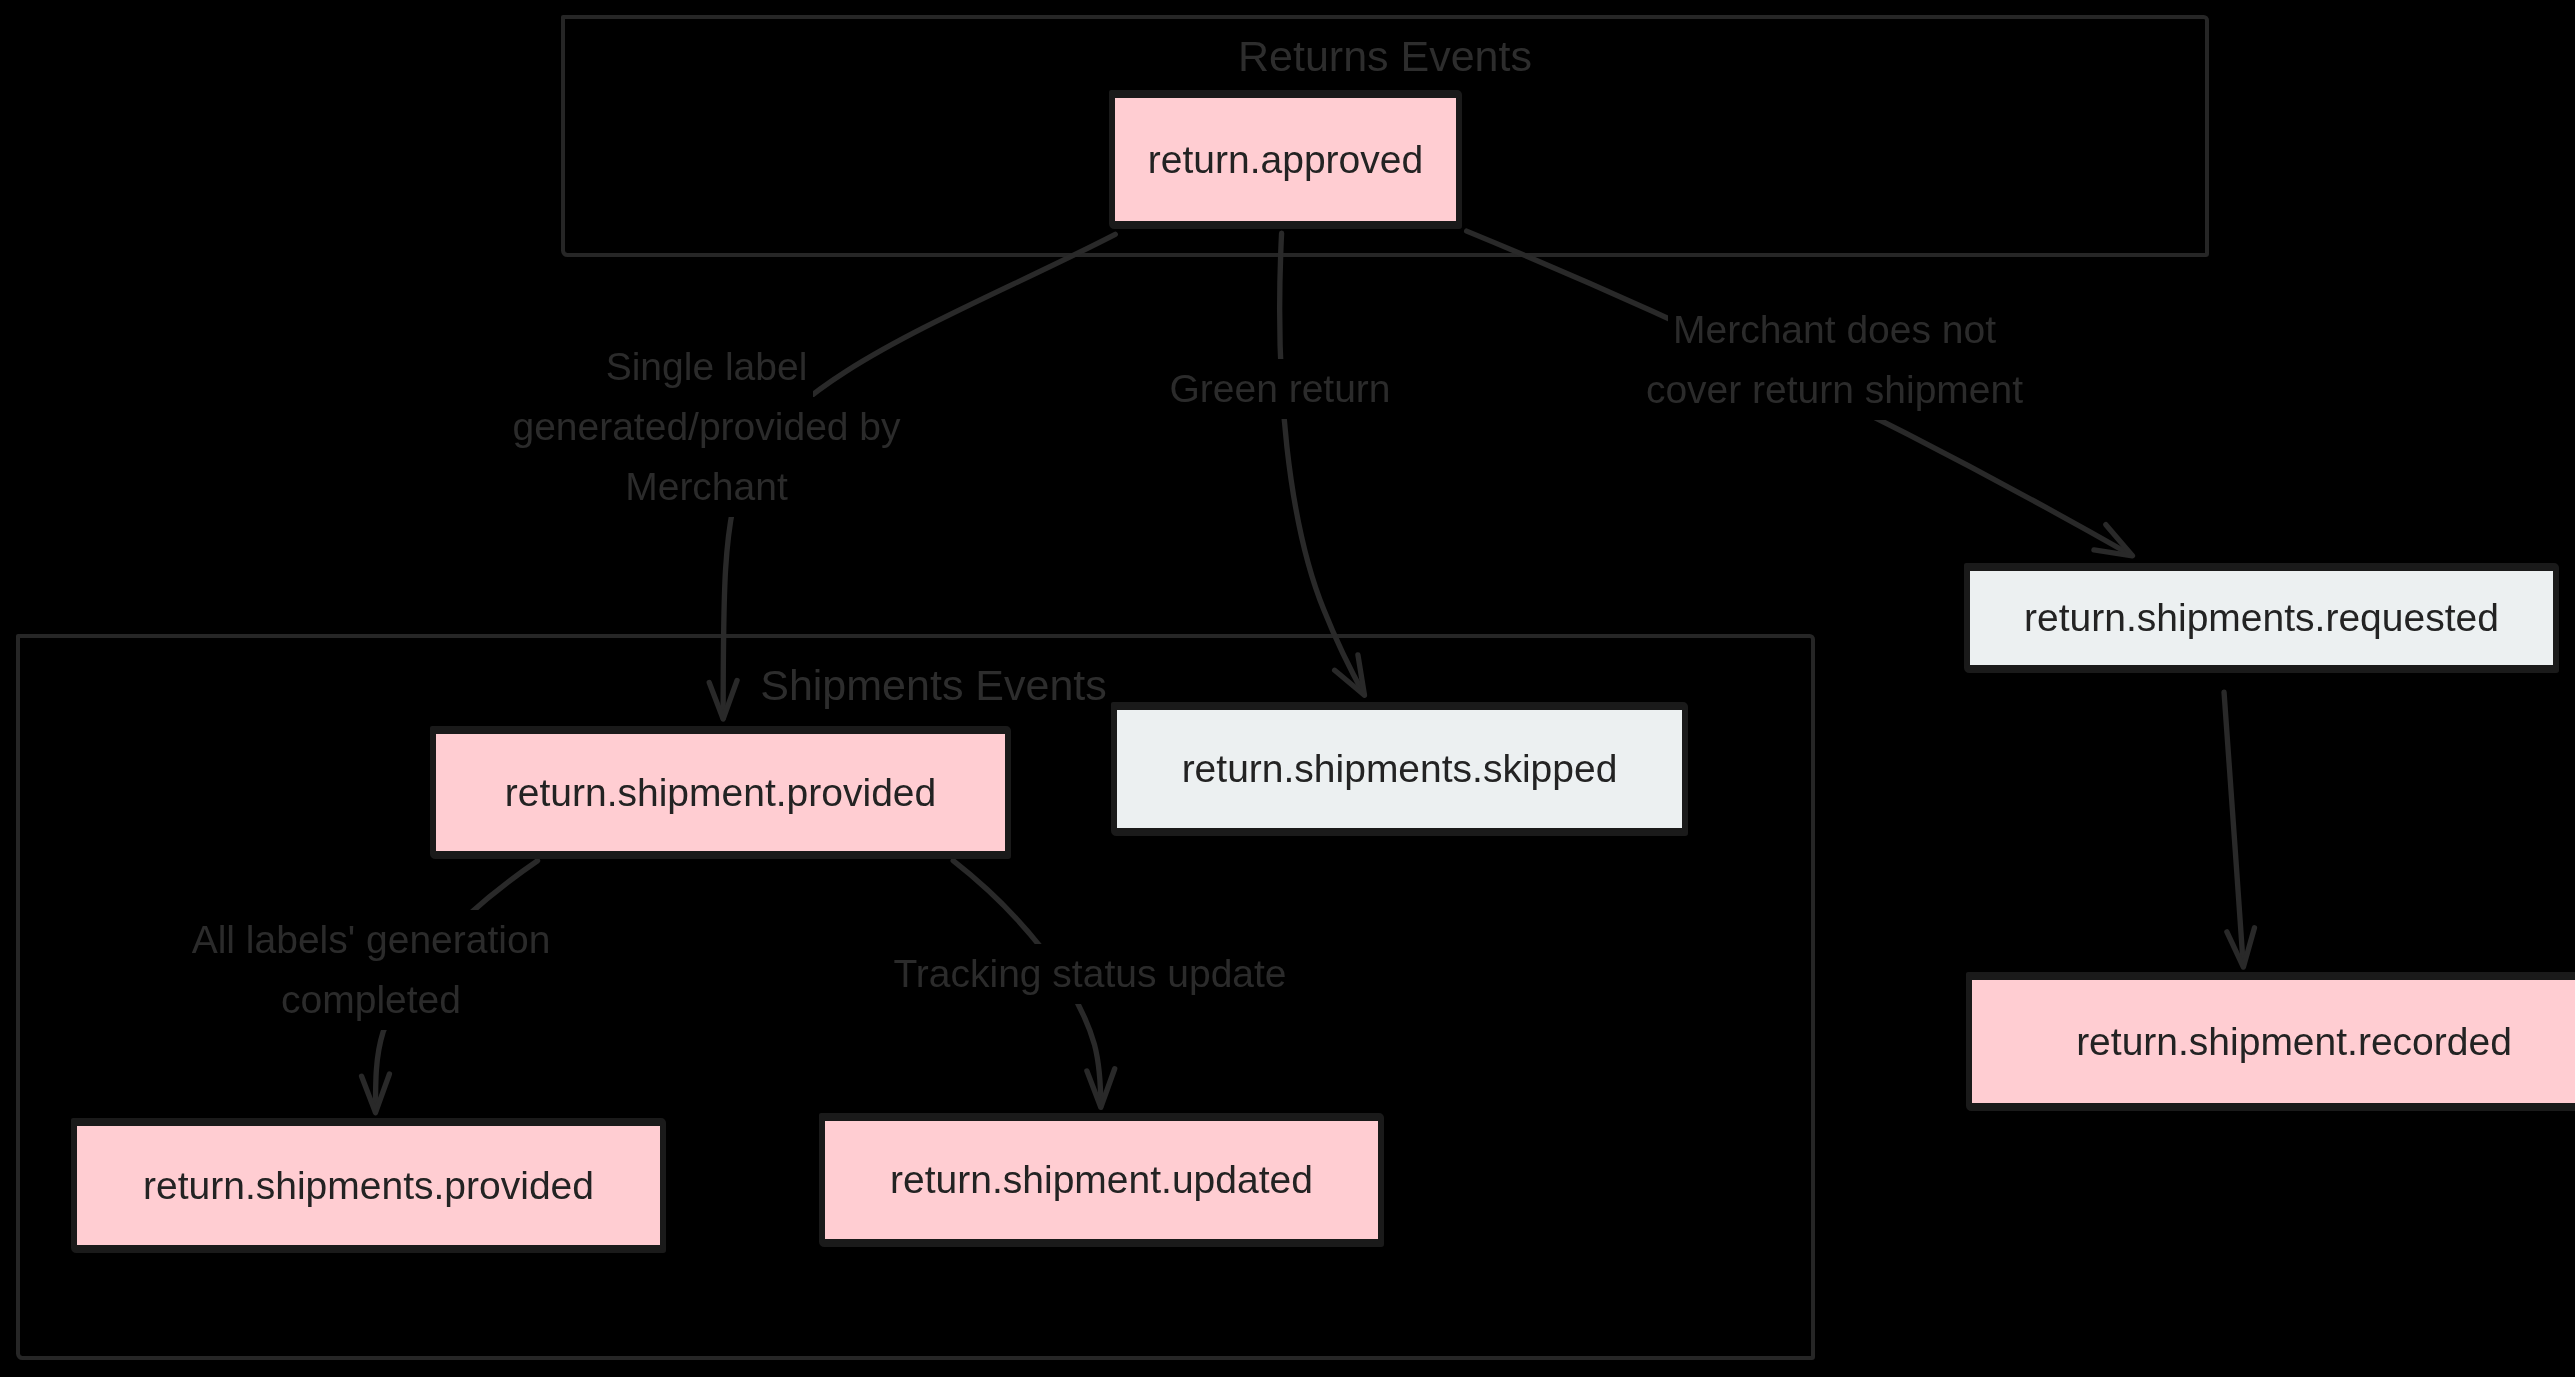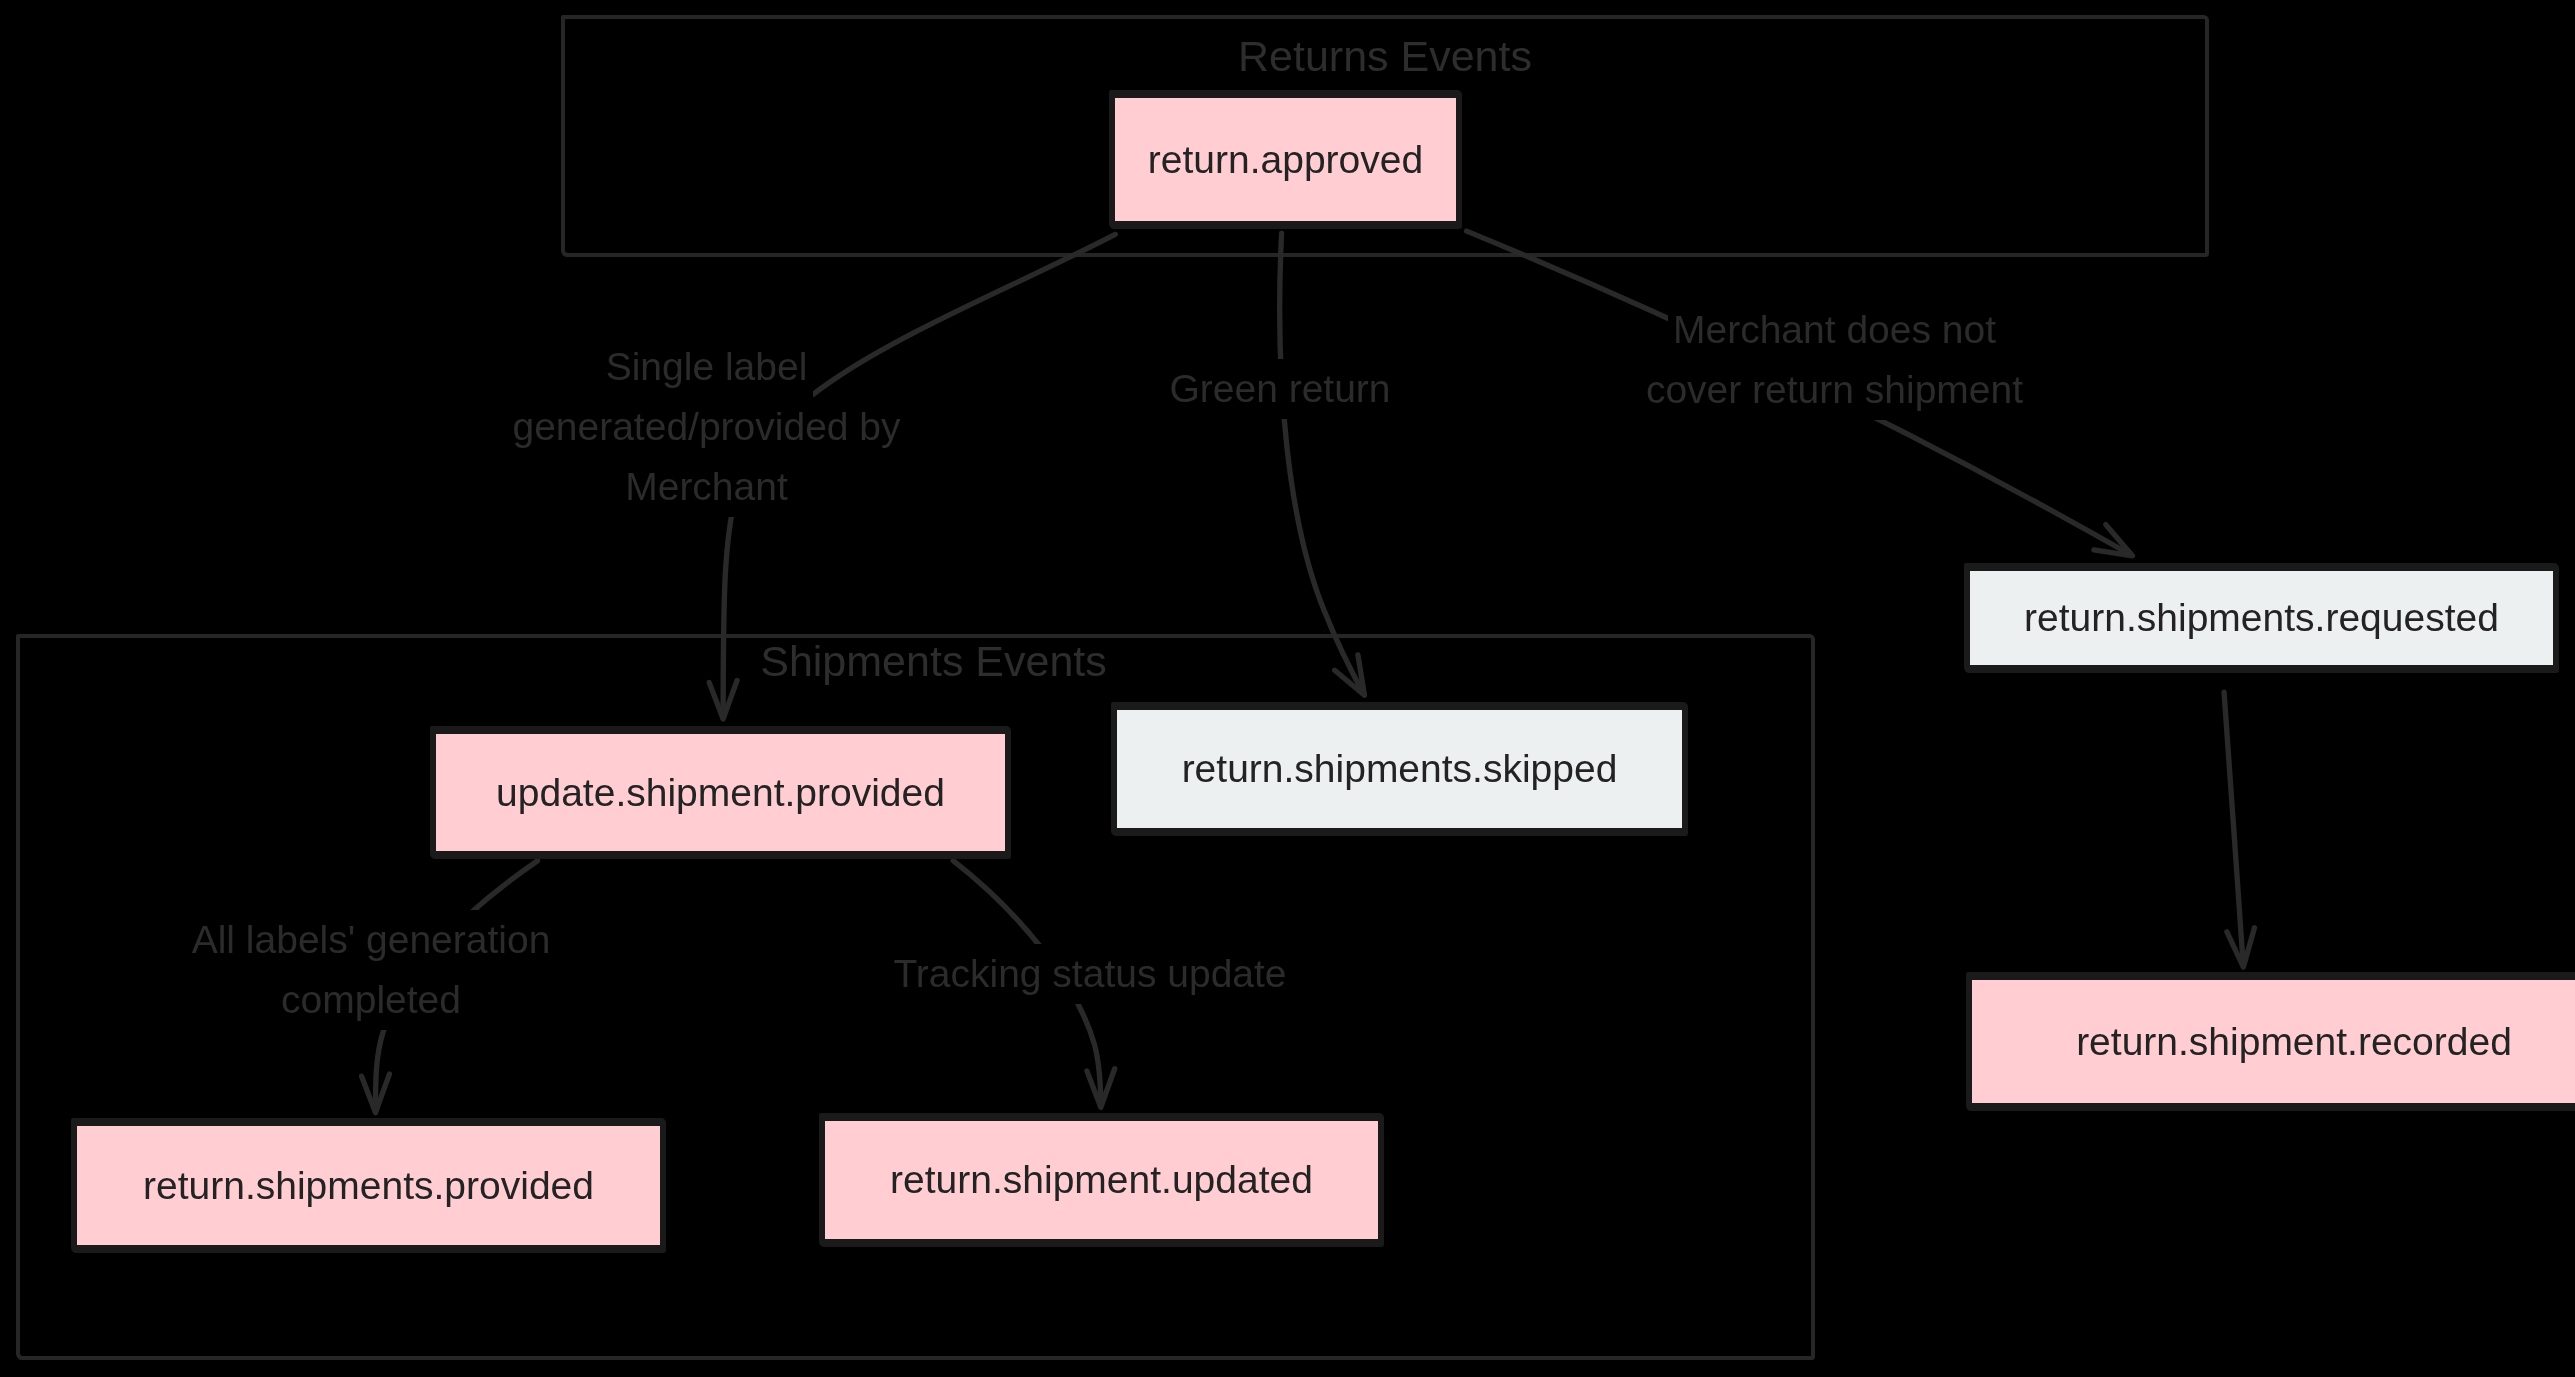--- a/index.html
+++ b/index.html
@@ -80,21 +80,21 @@
 </head>
 <body>
 
 <div id="stage">
 
   <div class="container" id="c-returns" style="left:561px;top:15px;width:1648px;height:242px;">
     <div class="container-title" style="top:15px;">Returns Events</div>
   </div>
 
   <div class="container" id="c-shipments" style="left:16px;top:634px;width:1799px;height:726px;">
-    <div class="container-title" style="top:1px;margin-left:36px;">Shipments Events</div>
+    <div class="container-title" style="top:25px;margin-left:36px;">Shipments Events</div>
   </div>
 
   <svg id="edges" width="2576" height="1378" viewBox="0 0 4816 2576">
     <defs>
       <marker id="arrow" viewBox="-100 -100 200 200" markerWidth="200" markerHeight="200" markerUnits="userSpaceOnUse" refX="-2" refY="0" orient="auto">
         <path class="ah" d="M -72,-26 L 0,0 L -68,26"></path>
       </marker>
     </defs>
     <path class="edge" d="M 2085,438 C 1800,585 1470,700 1388,890 C 1352,975 1352,1120 1352,1342" marker-end="url(#arrow)"></path>
     <path class="edge" d="M 2396,436 C 2382,720 2410,980 2475,1140 C 2505,1215 2530,1262 2550,1298" marker-end="url(#arrow)"></path>
@@ -126,21 +126,21 @@
 
   <div class="edge-label" id="lbl-tracking" style="left:844px;top:944px;width:492px;">
     <span>Tracking status update</span>
   </div>
 
 
   <div class="node pink" id="n-approved" style="left:1109px;top:90px;width:353px;height:139px;">return.approved</div>
 
   <div class="node gray" id="n-requested" style="left:1964px;top:563px;width:595px;height:110px;">return.shipments.requested</div>
 
-  <div class="node pink" id="n-provided" style="left:430px;top:726px;width:581px;height:133px;">update.shipment.provided</div>
+  <div class="node pink" id="n-provided" style="left:430px;top:726px;width:581px;height:133px;">return.shipment.provided</div>
 
   <div class="node gray" id="n-skipped" style="left:1111px;top:702px;width:577px;height:134px;">return.shipments.skipped</div>
 
   <div class="node pink" id="n-shipments-provided" style="left:71px;top:1118px;width:595px;height:135px;">return.shipments.provided</div>
 
   <div class="node pink" id="n-updated" style="left:819px;top:1113px;width:565px;height:134px;">return.shipment.updated</div>
 
   <div class="node pink" id="n-recorded" style="left:1966px;top:972px;width:656px;height:139px;">return.shipment.recorded</div>
 
 </div>

